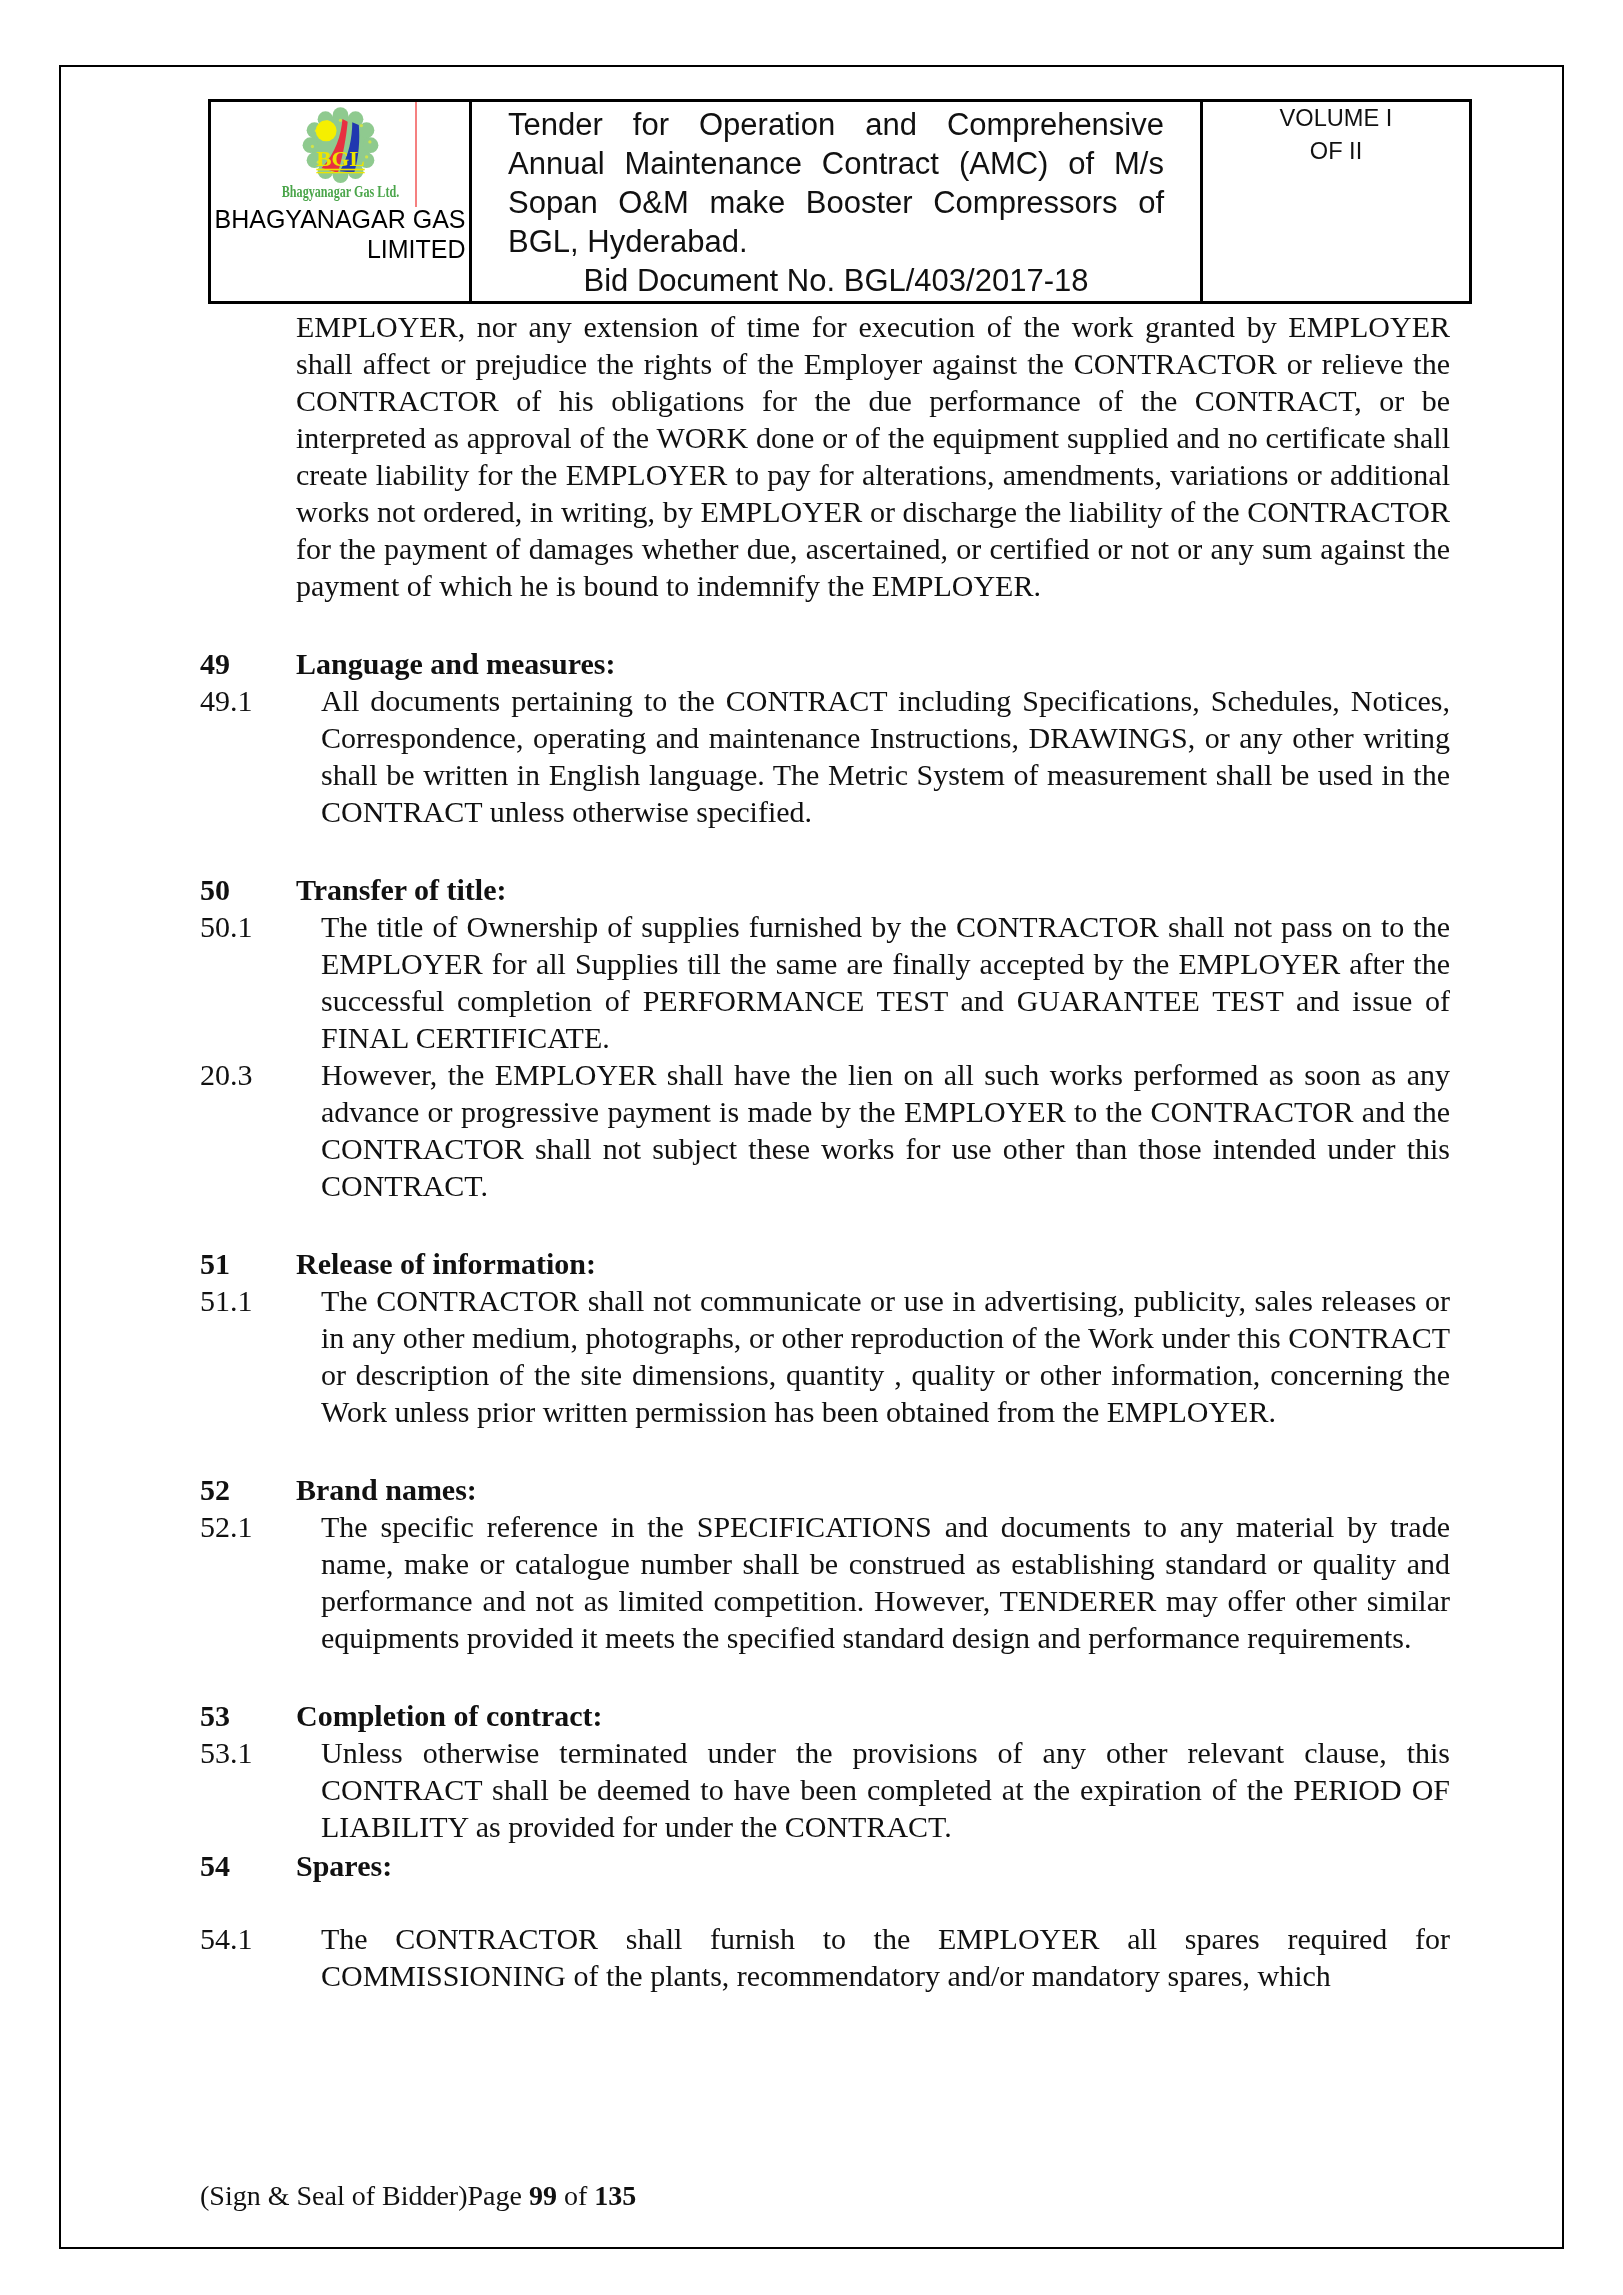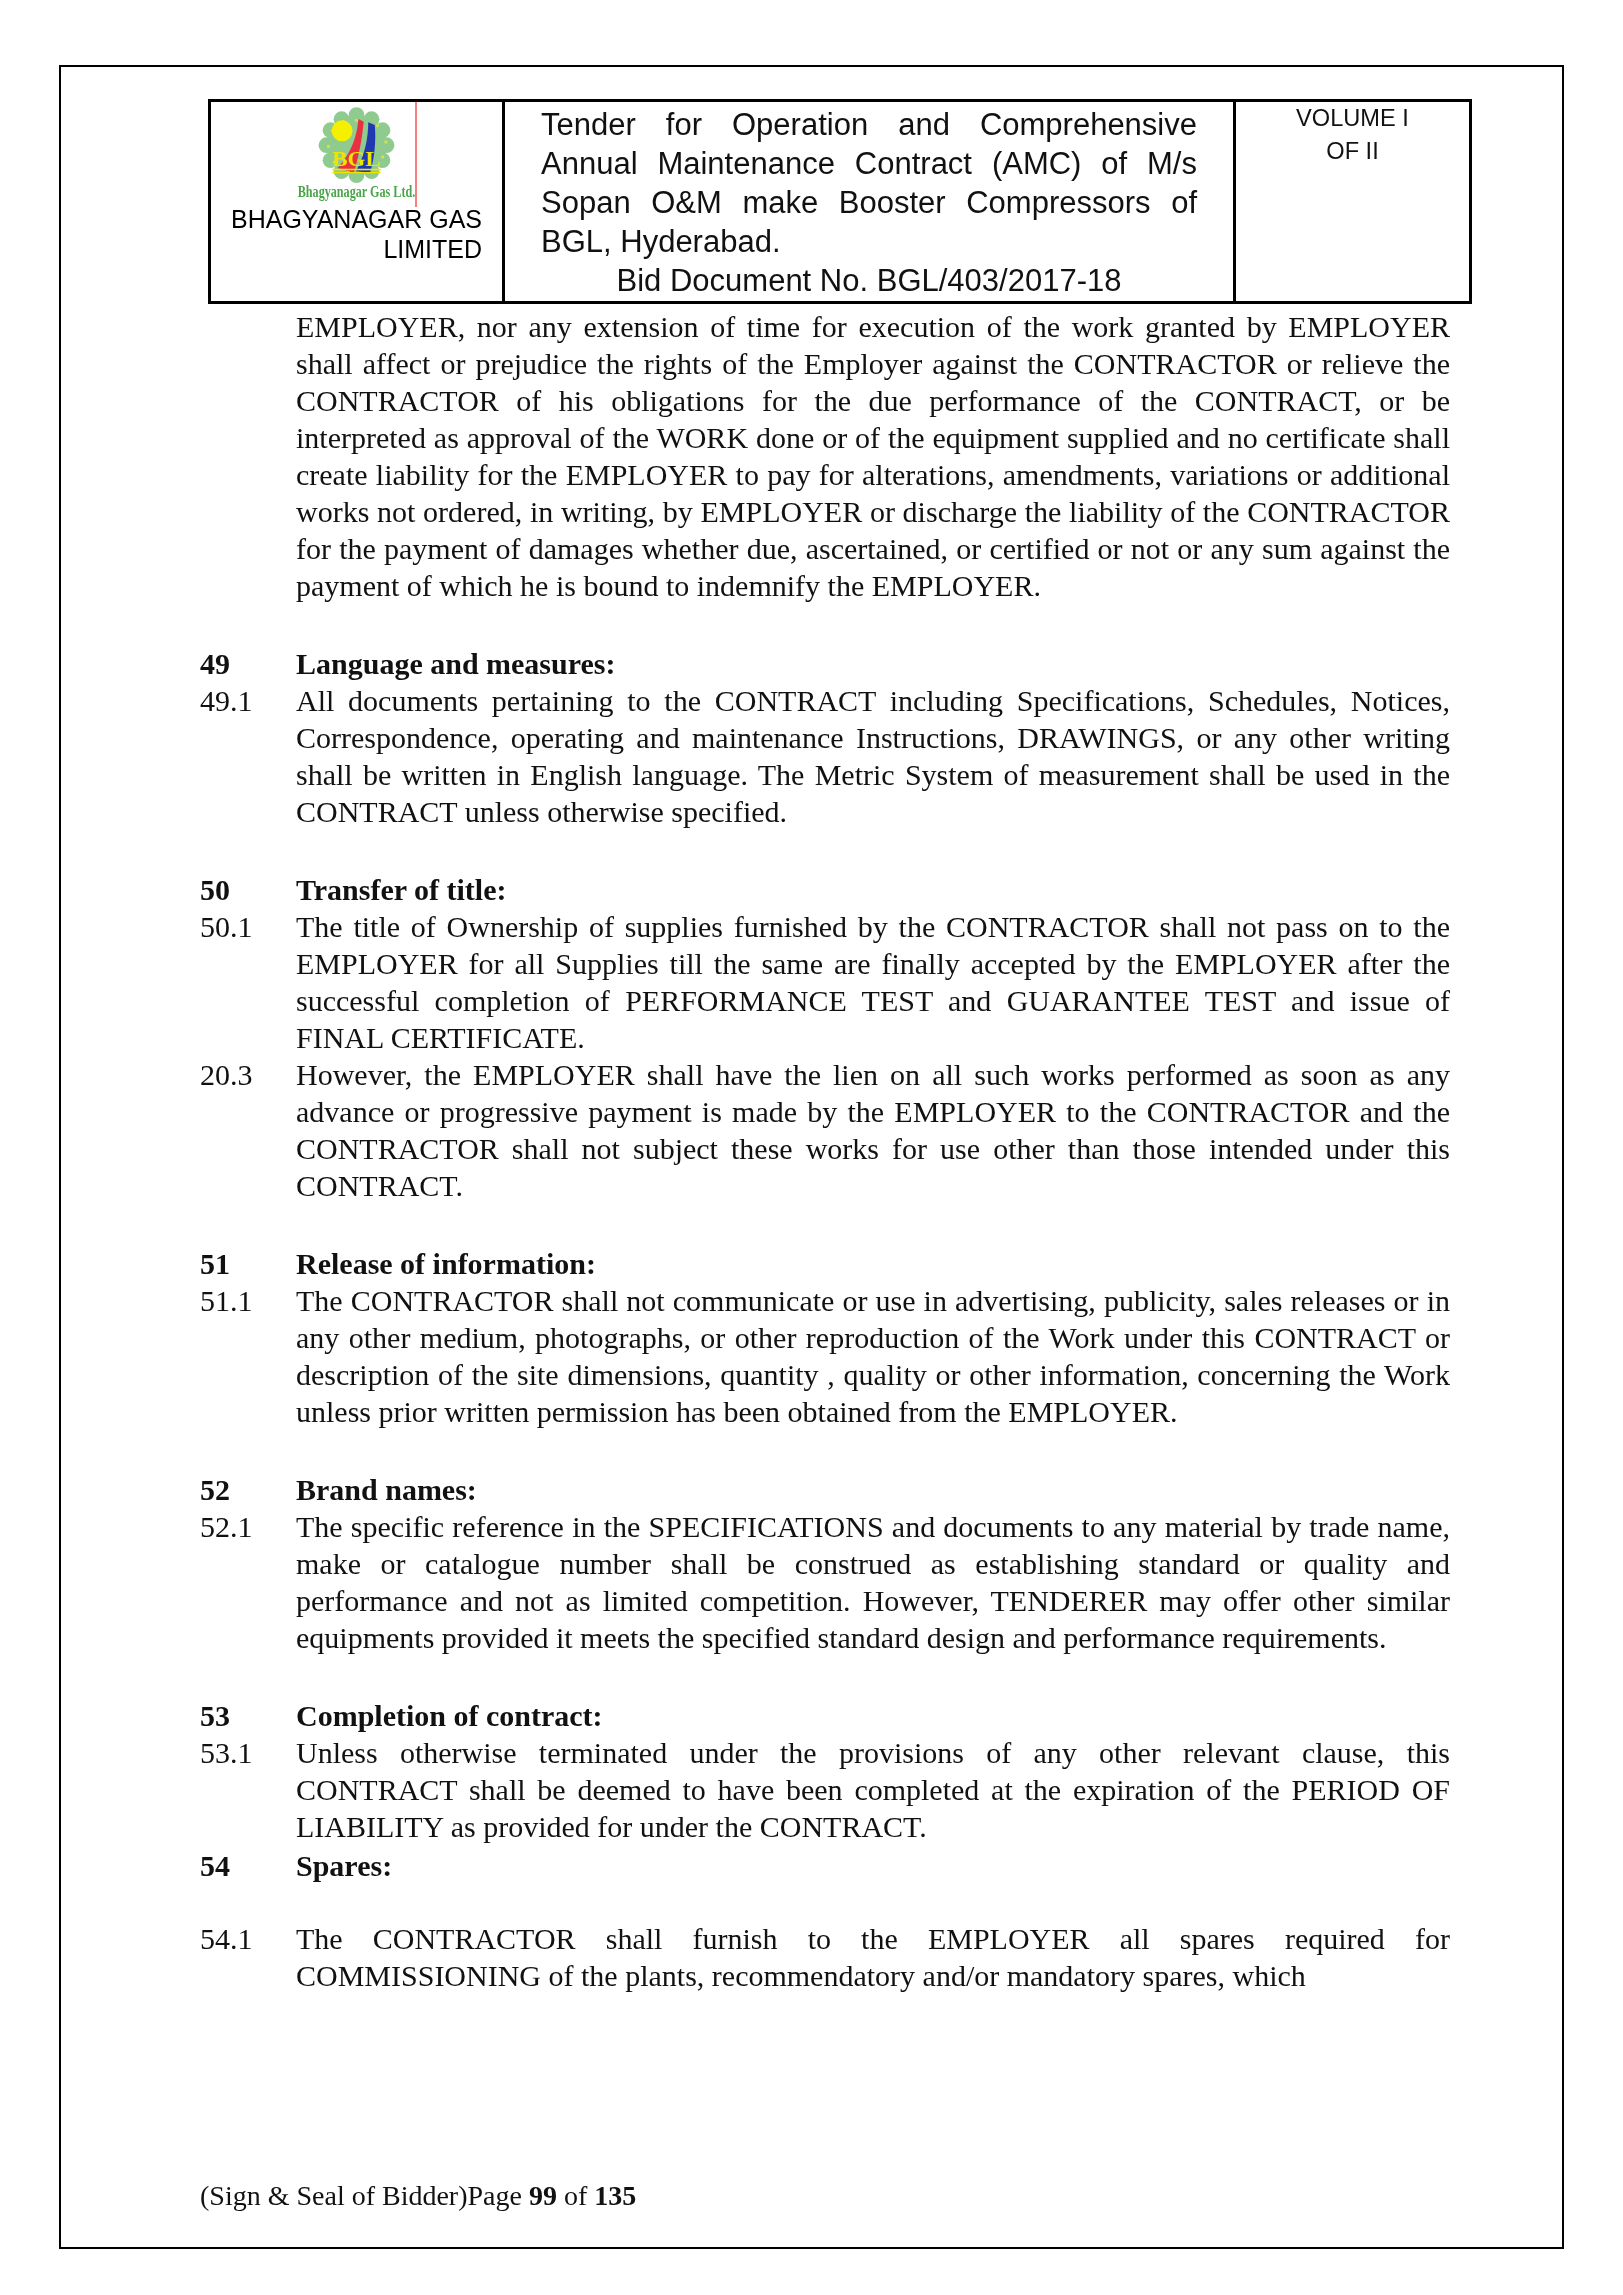--- a/index.html
+++ b/index.html
@@ -12,21 +12,21 @@
     border:2.6px solid #000;box-sizing:border-box;
   }
   
   .header-table{
     position:absolute;left:208px;top:99px;width:1264px;
     border:3.3px solid #000;box-sizing:border-box;display:flex;
     background:#fff;
   }
   .cell{box-sizing:border-box;}
   .cell-logo{
-    width:294px;border-right:3.3px solid #000;position:relative;
+    width:261px;border-right:3.3px solid #000;position:relative;
     display:flex;flex-direction:column;align-items:center;padding-top:3.9px;
   }
   .logo-svg{display:block;}
   .company-name{
     font-family:"Liberation Sans", sans-serif;font-size:25px;line-height:30px;
     text-align:right;color:#000;letter-spacing:0px;
   }
   .red-artifact{
     position:absolute;top:0;left:204px;width:2px;height:105px;background:#f58080;
   }
@@ -44,21 +44,21 @@
   .content{
     position:absolute;left:200px;top:296px;width:1250px;
     font-size:30px;line-height:37px;
   }
   .intro{margin:12px 0 0 96px;text-align:justify;}
   .sec{margin-top:41px;}
   .sec#sec-54{margin-top:2px;}
   .row{display:flex;align-items:flex-start;}
   .num{flex:0 0 96px;}
   .heading-row{font-weight:bold;}
-  .ptext{flex:1;text-align:justify;}
+  .ptext{flex:1;text-align:justify;margin-left:25px;}
   #item-54-1{margin-top:36px;}
   
   .footer{
     position:absolute;left:200px;top:2179px;width:1250px;
     display:flex;justify-content:flex-start;align-items:baseline;
     font-size:28px;line-height:34px;
   }
   .page-num b{font-weight:bold;}
 </style>
 </head>

